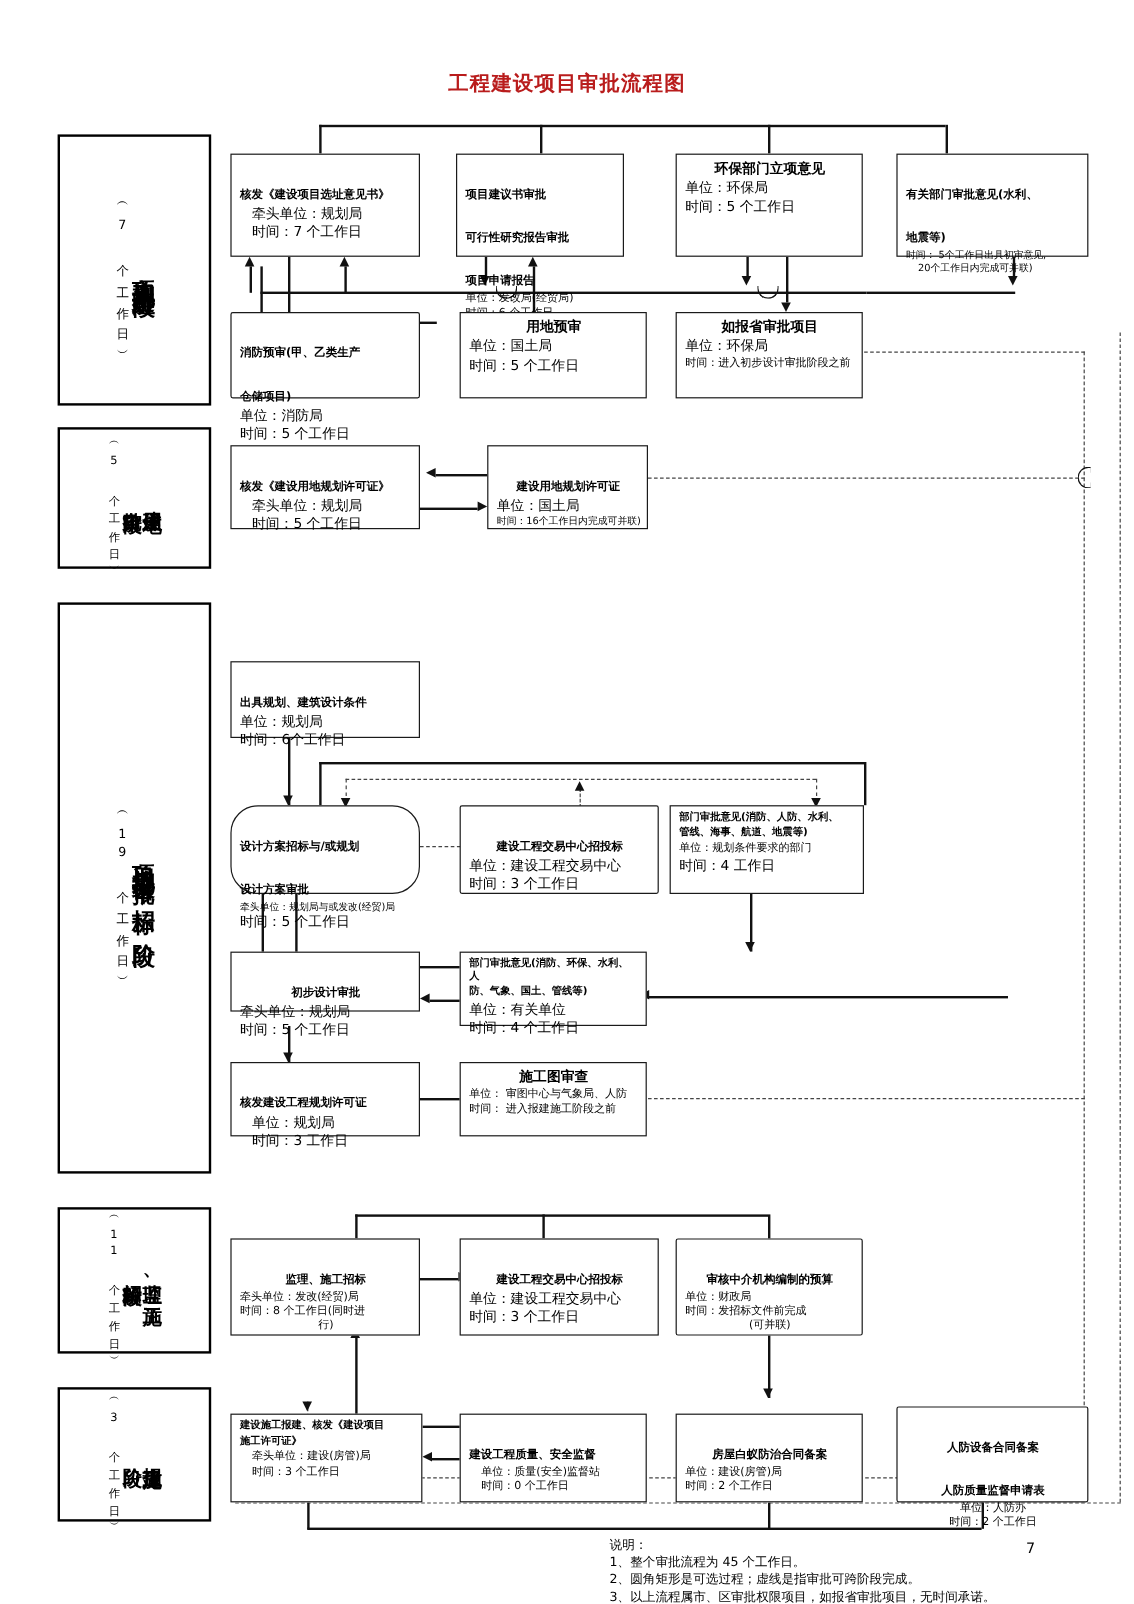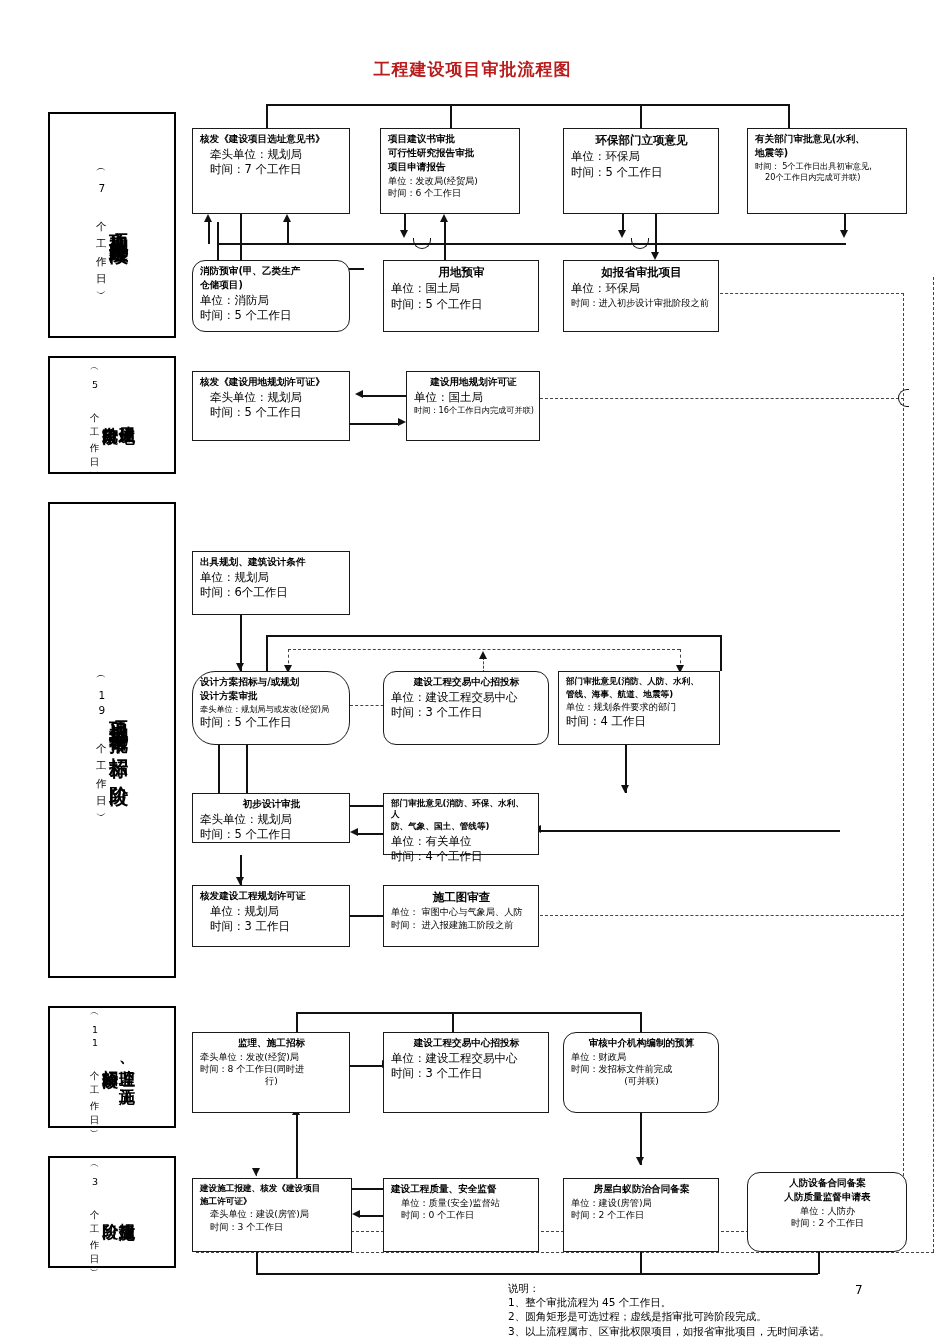--- a/index.html
+++ b/index.html
@@ -62,38 +62,38 @@
   .stage.compact .s-days { font-size: 9.5px; letter-spacing: 2px; }
 
   
   .node {
     position: absolute;
     border: 1.6px solid #1a1a1a;
     background: #fff;
     padding: 4px 6px 4px 7px;
     z-index: 5;
   }
-  .node.round { border-radius: 13px; }
+  .node.round { border-radius: 2px; }
   .node .n-head {
     font-size: 11.5px;
     font-weight: bold;
     color: #000;
     line-height: 1.25;
     margin-bottom: 2px;
   }
   .node .n-head.ctr { text-align: center; }
   .node .n-line {
     font-size: 11.5px;
     color: #000;
     line-height: 1.32;
     white-space: nowrap;
   }
   .node .n-line.sm { font-size: 9.2px; }
   .node .n-line.xs { font-size: 8.2px; }
-  .node .n-head.sm { font-size: 9.6px; font-weight: bold; }
+  .node .n-head.sm { font-size: 9.6px; font-weight: bold; margin-top: 24px; }
   .node .n-head.xs { font-size: 8.6px; font-weight: bold; }
   .node .n-line.ind { padding-left: 10px; }
 
   
   .ln { position: absolute; background: #111; z-index: 1; }
   .lnh { height: 1.6px; }
   .lnv { width: 1.6px; }
   .dh { position: absolute; height: 0; border-top: 1.7px dashed #444; z-index: 1; }
   .dv { position: absolute; width: 0; border-left: 1.7px dashed #444; z-index: 1; }
   .arw { position: absolute; width: 0; height: 0; z-index: 2; }

